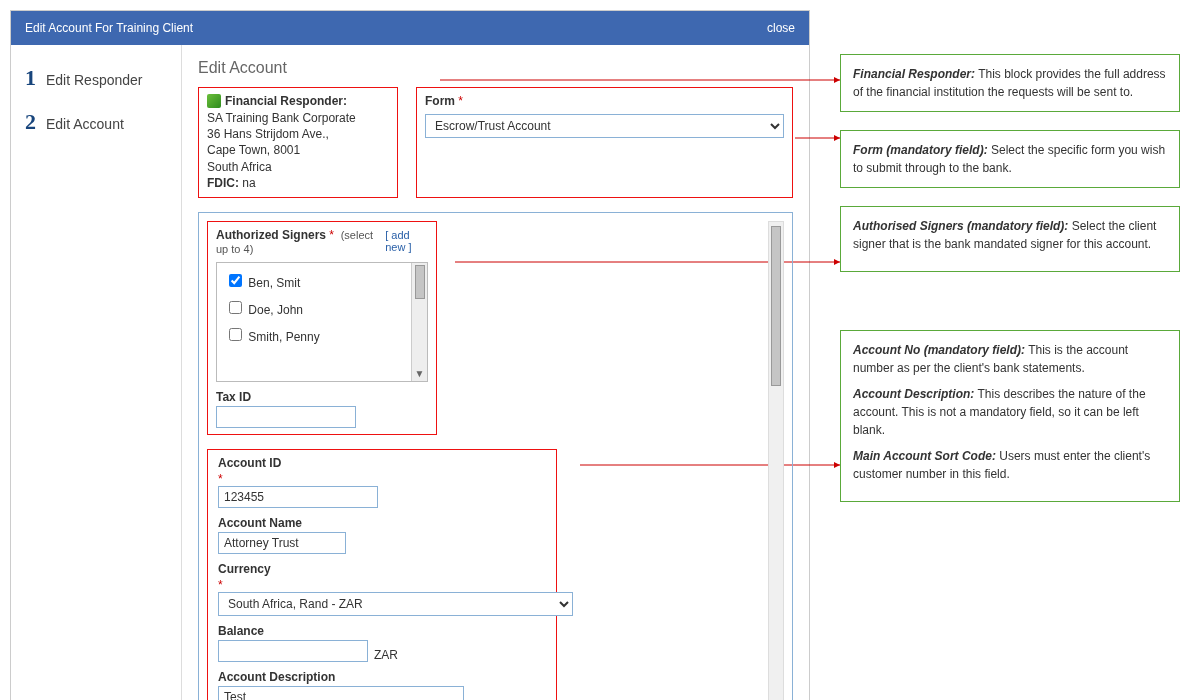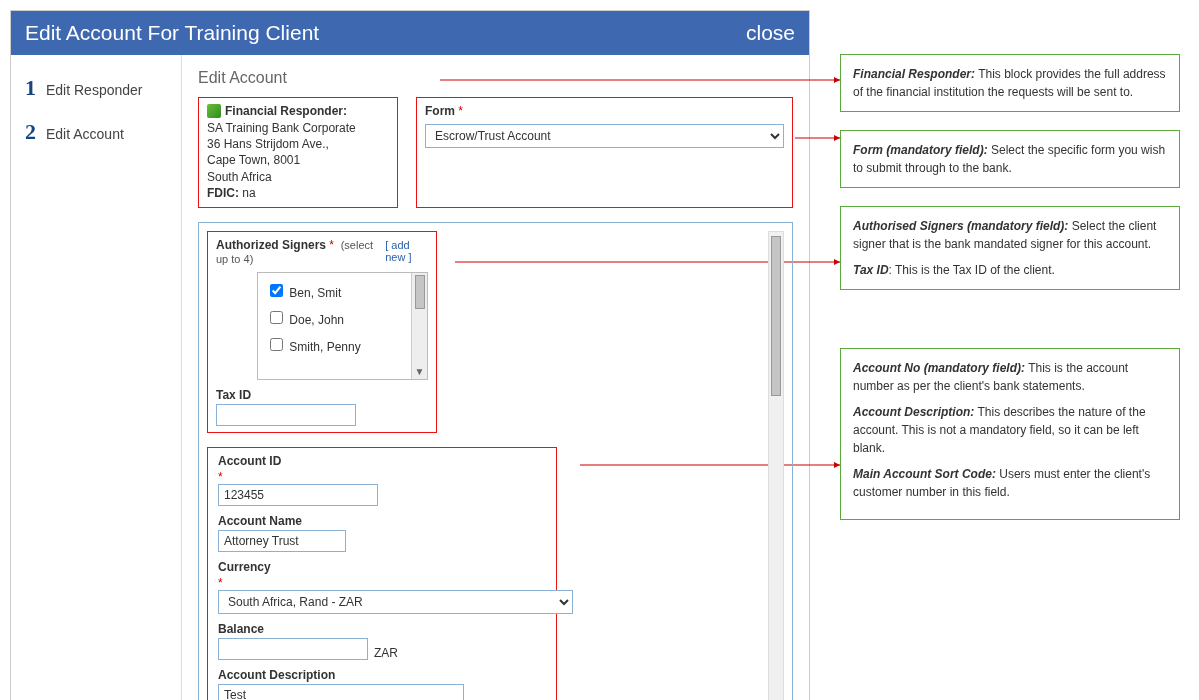--- a/index.html
+++ b/index.html
@@ -16,21 +16,21 @@
     border: 1px solid #ccc;
     background: #fff;
   }
   .titlebar {
     background: #3e68b0;
     color: #fff;
     padding: 10px 14px;
     display: flex;
     justify-content: space-between;
     align-items: center;
-    font-size: 21px;
+    font-size: 12px;
   }
   .titlebar .close { cursor: pointer; }
   .body { display: flex; }
   .sidebar { width: 170px; padding: 20px 4px 20px 14px; }
   .step { display: flex; align-items: baseline; margin-bottom: 18px; cursor: pointer; }
   .step-num { font-size: 22px; font-weight: bold; color: #18457c; margin-right: 10px; font-family: Georgia, serif; }
   .step-label { font-size: 14px; color: #444; }
   .vline { width: 1px; background: #ddd; }
   .main { flex: 1; padding: 14px 16px 18px 16px; position: relative; }
   .heading { font-size: 16px; color: #666; margin-bottom: 10px; }
@@ -50,21 +50,21 @@
     border: 1px solid #8ab1d6;
     padding: 3px 5px;
     font-size: 12px;
     color: #333;
     background:#fff;
   }
   select { height: 24px; }
   .signers-head { display:flex; justify-content:space-between; align-items:baseline;gap:12px; }
   .signers-head .hint { font-size:11px; color:#555; font-weight:normal;}
   .addnew { color:#2a60a8; font-size:11px; }
-  .signer-list { margin-top:6px; border:1px solid #bbb; height:108px; overflow:hidden; display:flex;margin-left:41px;}
+  .signer-list { margin-top:6px; border:1px solid #bbb; height:120px; overflow:hidden; display:flex;}
   .signer-items { flex:1; padding:4px 6px; }
   .signer-items label { display:block; padding:4px 2px; font-size:12px; cursor:pointer;}
   .mini-scroll { width:16px; background:#eee; display:flex; flex-direction:column; justify-content:space-between; align-items:center; border-left:1px solid #ccc;}
   .mini-scroll .thumb { width:10px; height:34px; background:#c5c5c5; border:1px solid #999; margin-top:2px;}
   .mini-scroll .arrow { font-size:10px; color:#666; padding:2px 0;}
   .field { margin-top:8px; }
   .field .label { display:block; margin-bottom:2px; }
   .acct-block { margin-top:14px; width:350px; padding:6px 10px 10px 10px;}
   .scrollbar-outer { width:16px; background:#f0f0f0; border:1px solid #ddd; display:flex; flex-direction:column; align-items:center;}
   .scrollbar-outer .thumb { width:10px; height:160px; background:#c5c5c5; border:1px solid #999; margin-top:4px;}
@@ -210,21 +210,20 @@
 
   <div class="notes">
     <div class="note">
       <span class="lead">Financial Responder:</span><span> This block provides the full address of the financial institution the requests will be sent to.</span>
     </div>
     <div class="note">
       <span class="lead">Form (mandatory field):</span><span> Select the specific form you wish to submit through to the bank.</span>
     </div>
     <div class="note">
       <p class="para"><span class="lead">Authorised Signers (mandatory field):</span><span> Select the client signer that is the bank mandated signer for this account.</span></p>
-      <p class="para" style="margin-bottom:0;"><span class="lead">Tax ID</span><span>: This is the Tax ID of the client.</span></p>
     </div>
     <div class="note" style="margin-top:40px;">
       <p class="para"><span class="lead">Account No (mandatory field):</span><span> This is the account number as per the client's bank statements.</span></p>
       <p class="para"><span class="lead">Account Description:</span><span> This describes the nature of the account. This is not a mandatory field, so it can be left blank.</span></p>
       <p class="para"><span class="lead">Main Account Sort Code:</span><span> Users must enter the client's customer number in this field.</span></p>
     </div>
   </div>
 </div>
 
 </body></html>

